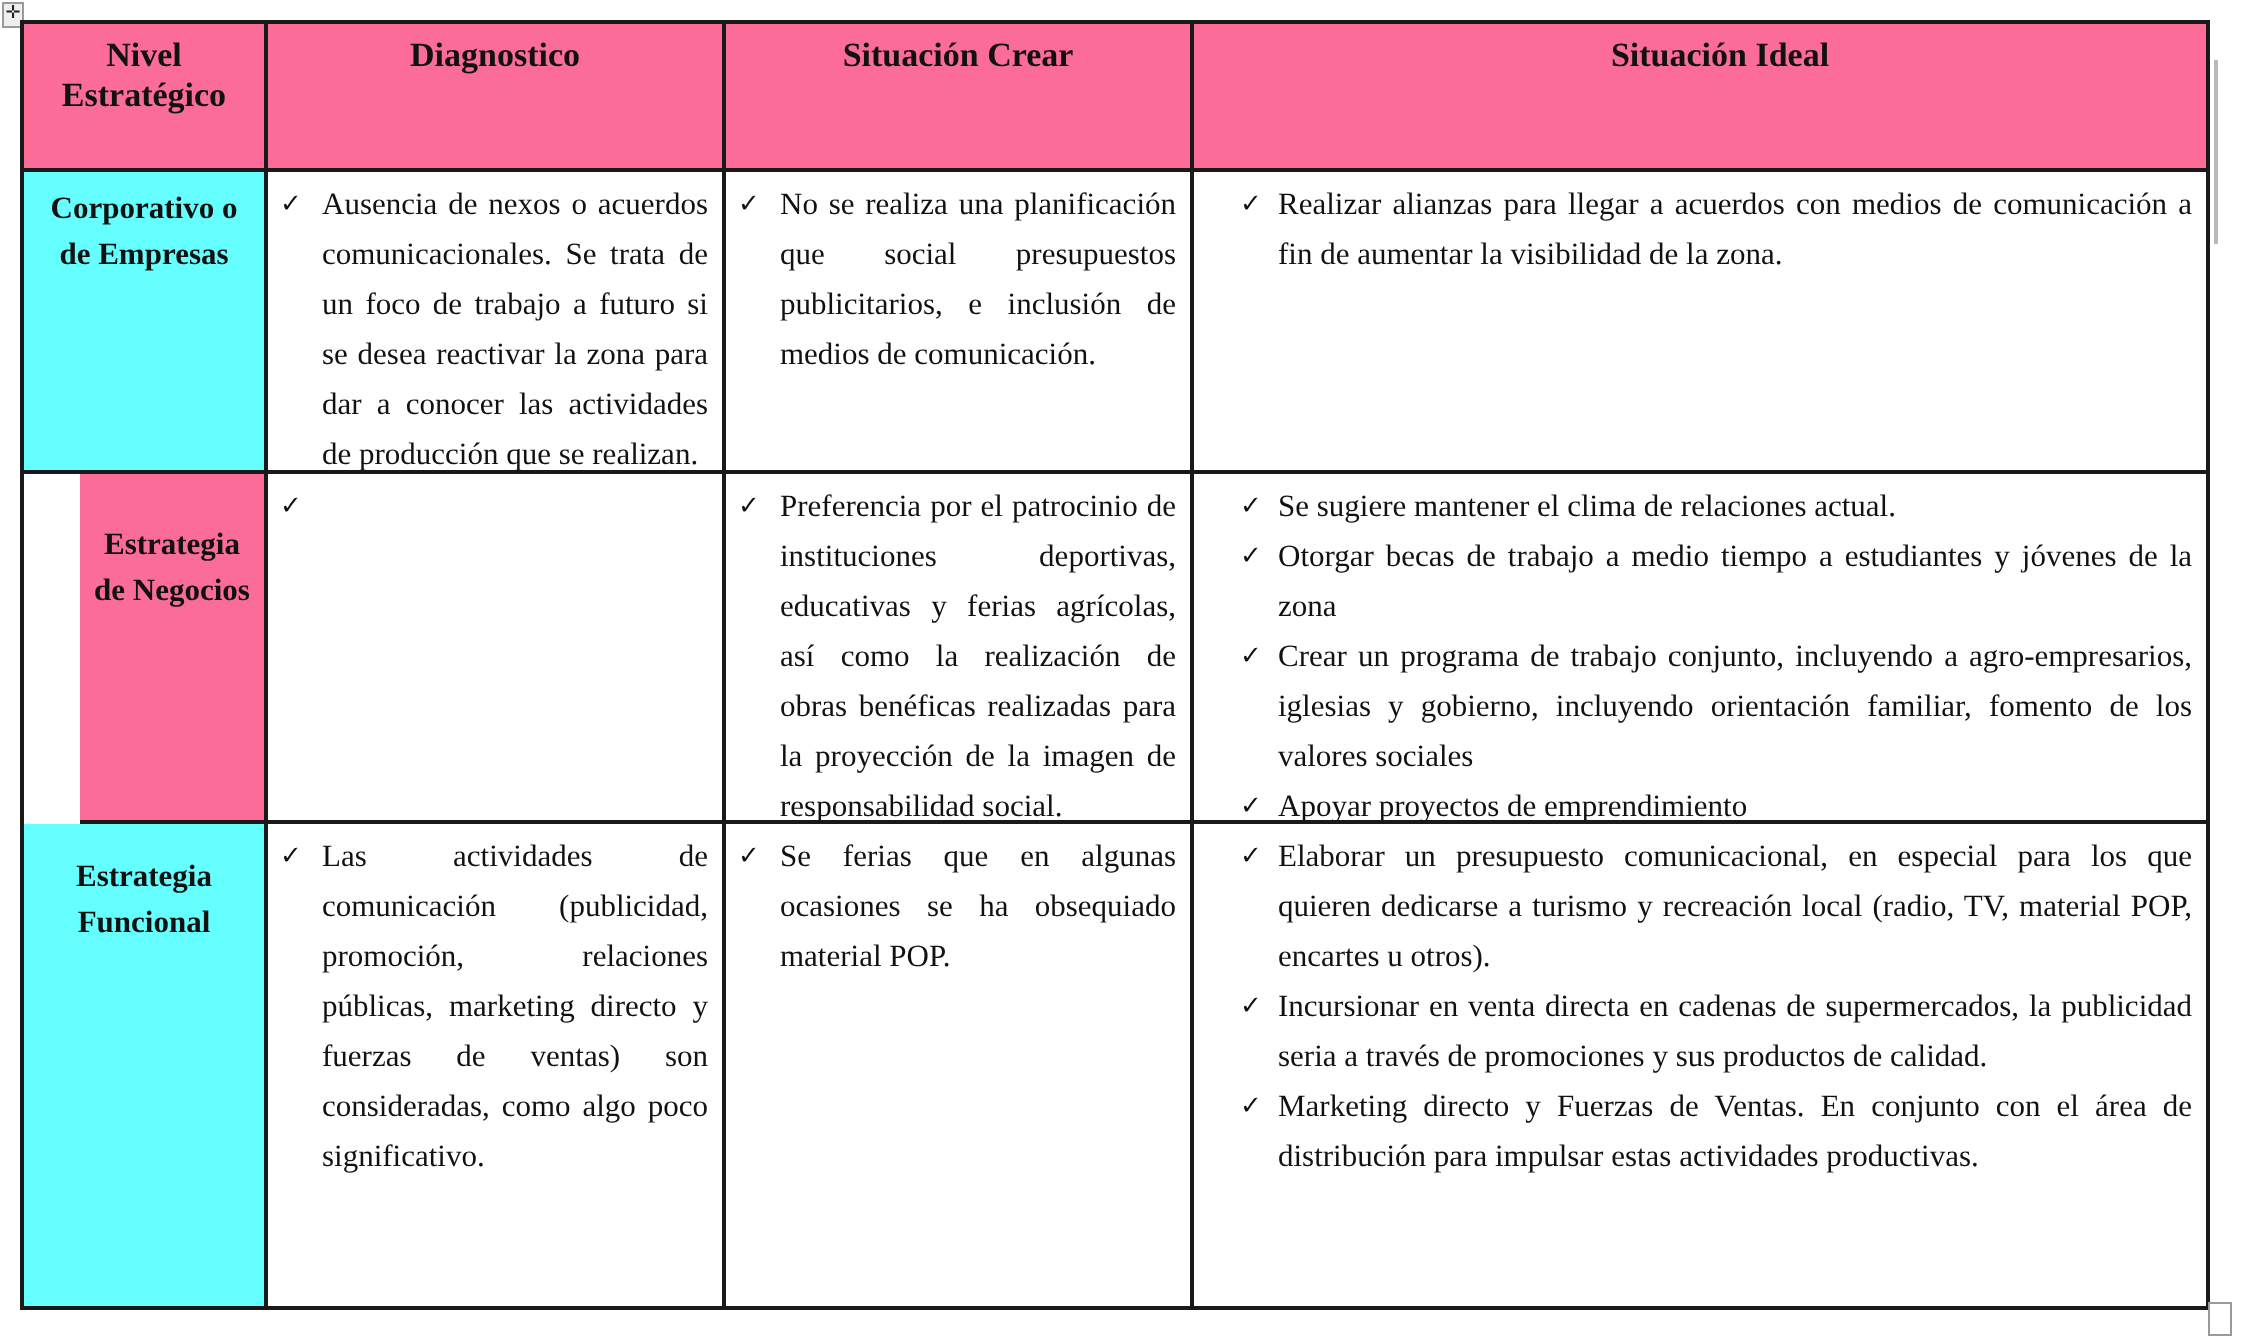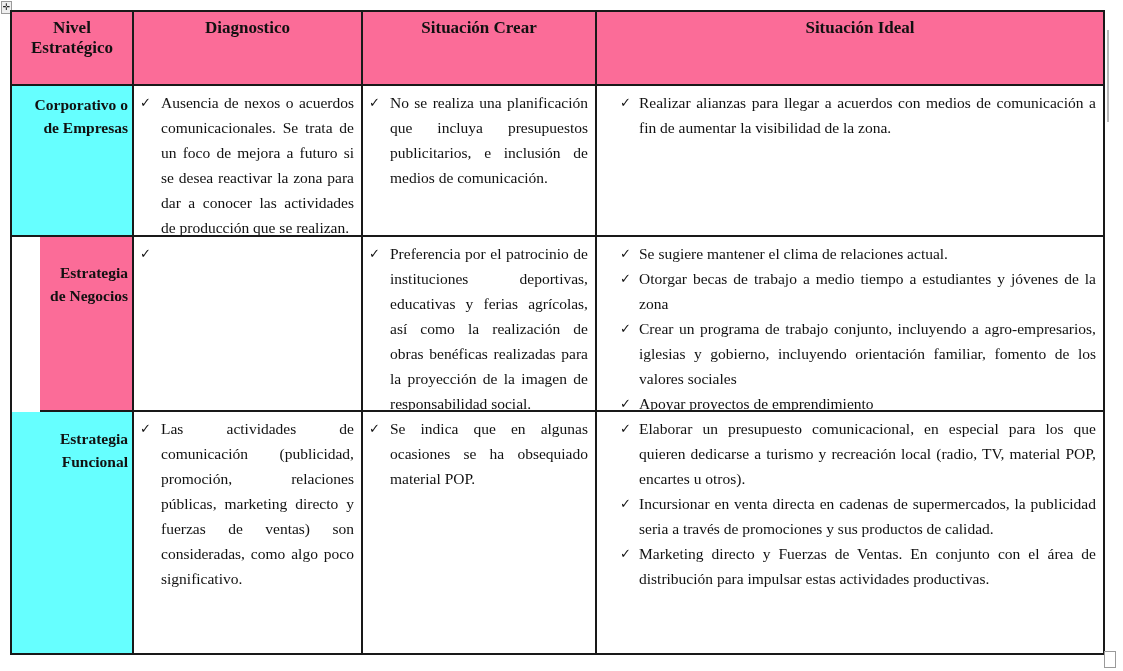--- a/index.html
+++ b/index.html
@@ -55,21 +55,21 @@
     background: #FB6C98;
     font-weight: bold;
     font-size: 17px;
     text-align: center;
     padding-top: 6px;
     color: #111;
   }
   .level {
     font-weight: bold;
     font-size: 15.5px;
-    text-align: right;
+    text-align: center;
     padding: 6px 4px 0 4px;
     color: #111;
     line-height: 23px;
   }
   .bg-pink { background: #FB6C98; margin-left: 28px; }
   .bg-cyan { background: #66FFFF; }
   .lvl-p1 { padding-top: 7px; }
   .lvl-p2 { padding-top: 24px; }
   .lvl-p3 { padding-top: 15px; }
 
@@ -108,27 +108,27 @@
 
     <div class="cell head">Nivel Estratégico</div>
     <div class="cell head">Diagnostico</div>
     <div class="cell head">Situación Crear</div>
     <div class="cell head last-col">Situación Ideal</div>
 
     <div class="cell level bg-cyan lvl-p1">Corporativo o de Empresas</div>
     <div class="cell body-cell">
       <div class="item">
         <span class="chk">✓</span>
-        <span class="txt">Ausencia de nexos o acuerdos comunicacionales. Se trata de un foco de mejora a futuro si se desea reactivar la zona para dar a conocer las actividades de producción que se realizan.</span>
-      </div>
-    </div>
-    <div class="cell body-cell">
-      <div class="item">
-        <span class="chk">✓</span>
-        <span class="txt">No se realiza una planificación que incluya presupuestos publicitarios, e inclusión de medios de comunicación.</span>
+        <span class="txt">Ausencia de nexos o acuerdos comunicacionales. Se trata de un foco de trabajo a futuro si se desea reactivar la zona para dar a conocer las actividades de producción que se realizan.</span>
+      </div>
+    </div>
+    <div class="cell body-cell">
+      <div class="item">
+        <span class="chk">✓</span>
+        <span class="txt">No se realiza una planificación que social presupuestos publicitarios, e inclusión de medios de comunicación.</span>
       </div>
     </div>
     <div class="cell body-cell ideal last-col">
       <div class="item">
         <span class="chk">✓</span>
         <span class="txt">Realizar alianzas para llegar a acuerdos con medios de comunicación a fin de aumentar la visibilidad de la zona.</span>
       </div>
     </div>
 
     <div class="cell level bg-pink lvl-p2">Estrategia de Negocios</div>
@@ -169,21 +169,21 @@
     <div class="cell level bg-cyan lvl-p3 last-row">Estrategia Funcional</div>
     <div class="cell body-cell last-row">
       <div class="item">
         <span class="chk">✓</span>
         <span class="txt">Las actividades de comunicación (publicidad, promoción, relaciones públicas, marketing directo y fuerzas de ventas) son consideradas, como algo poco significativo.</span>
       </div>
     </div>
     <div class="cell body-cell last-row">
       <div class="item">
         <span class="chk">✓</span>
-        <span class="txt">Se indica que en algunas ocasiones se ha obsequiado material POP.</span>
+        <span class="txt">Se ferias que en algunas ocasiones se ha obsequiado material POP.</span>
       </div>
     </div>
     <div class="cell body-cell ideal last-col last-row">
       <div class="item">
         <span class="chk">✓</span>
         <span class="txt">Elaborar un presupuesto comunicacional, en especial para los que quieren dedicarse a turismo y recreación local (radio, TV, material POP, encartes u otros).</span>
       </div>
       <div class="item">
         <span class="chk">✓</span>
         <span class="txt">Incursionar en venta directa en cadenas de supermercados, la publicidad seria a través de promociones y sus productos de calidad.</span>

